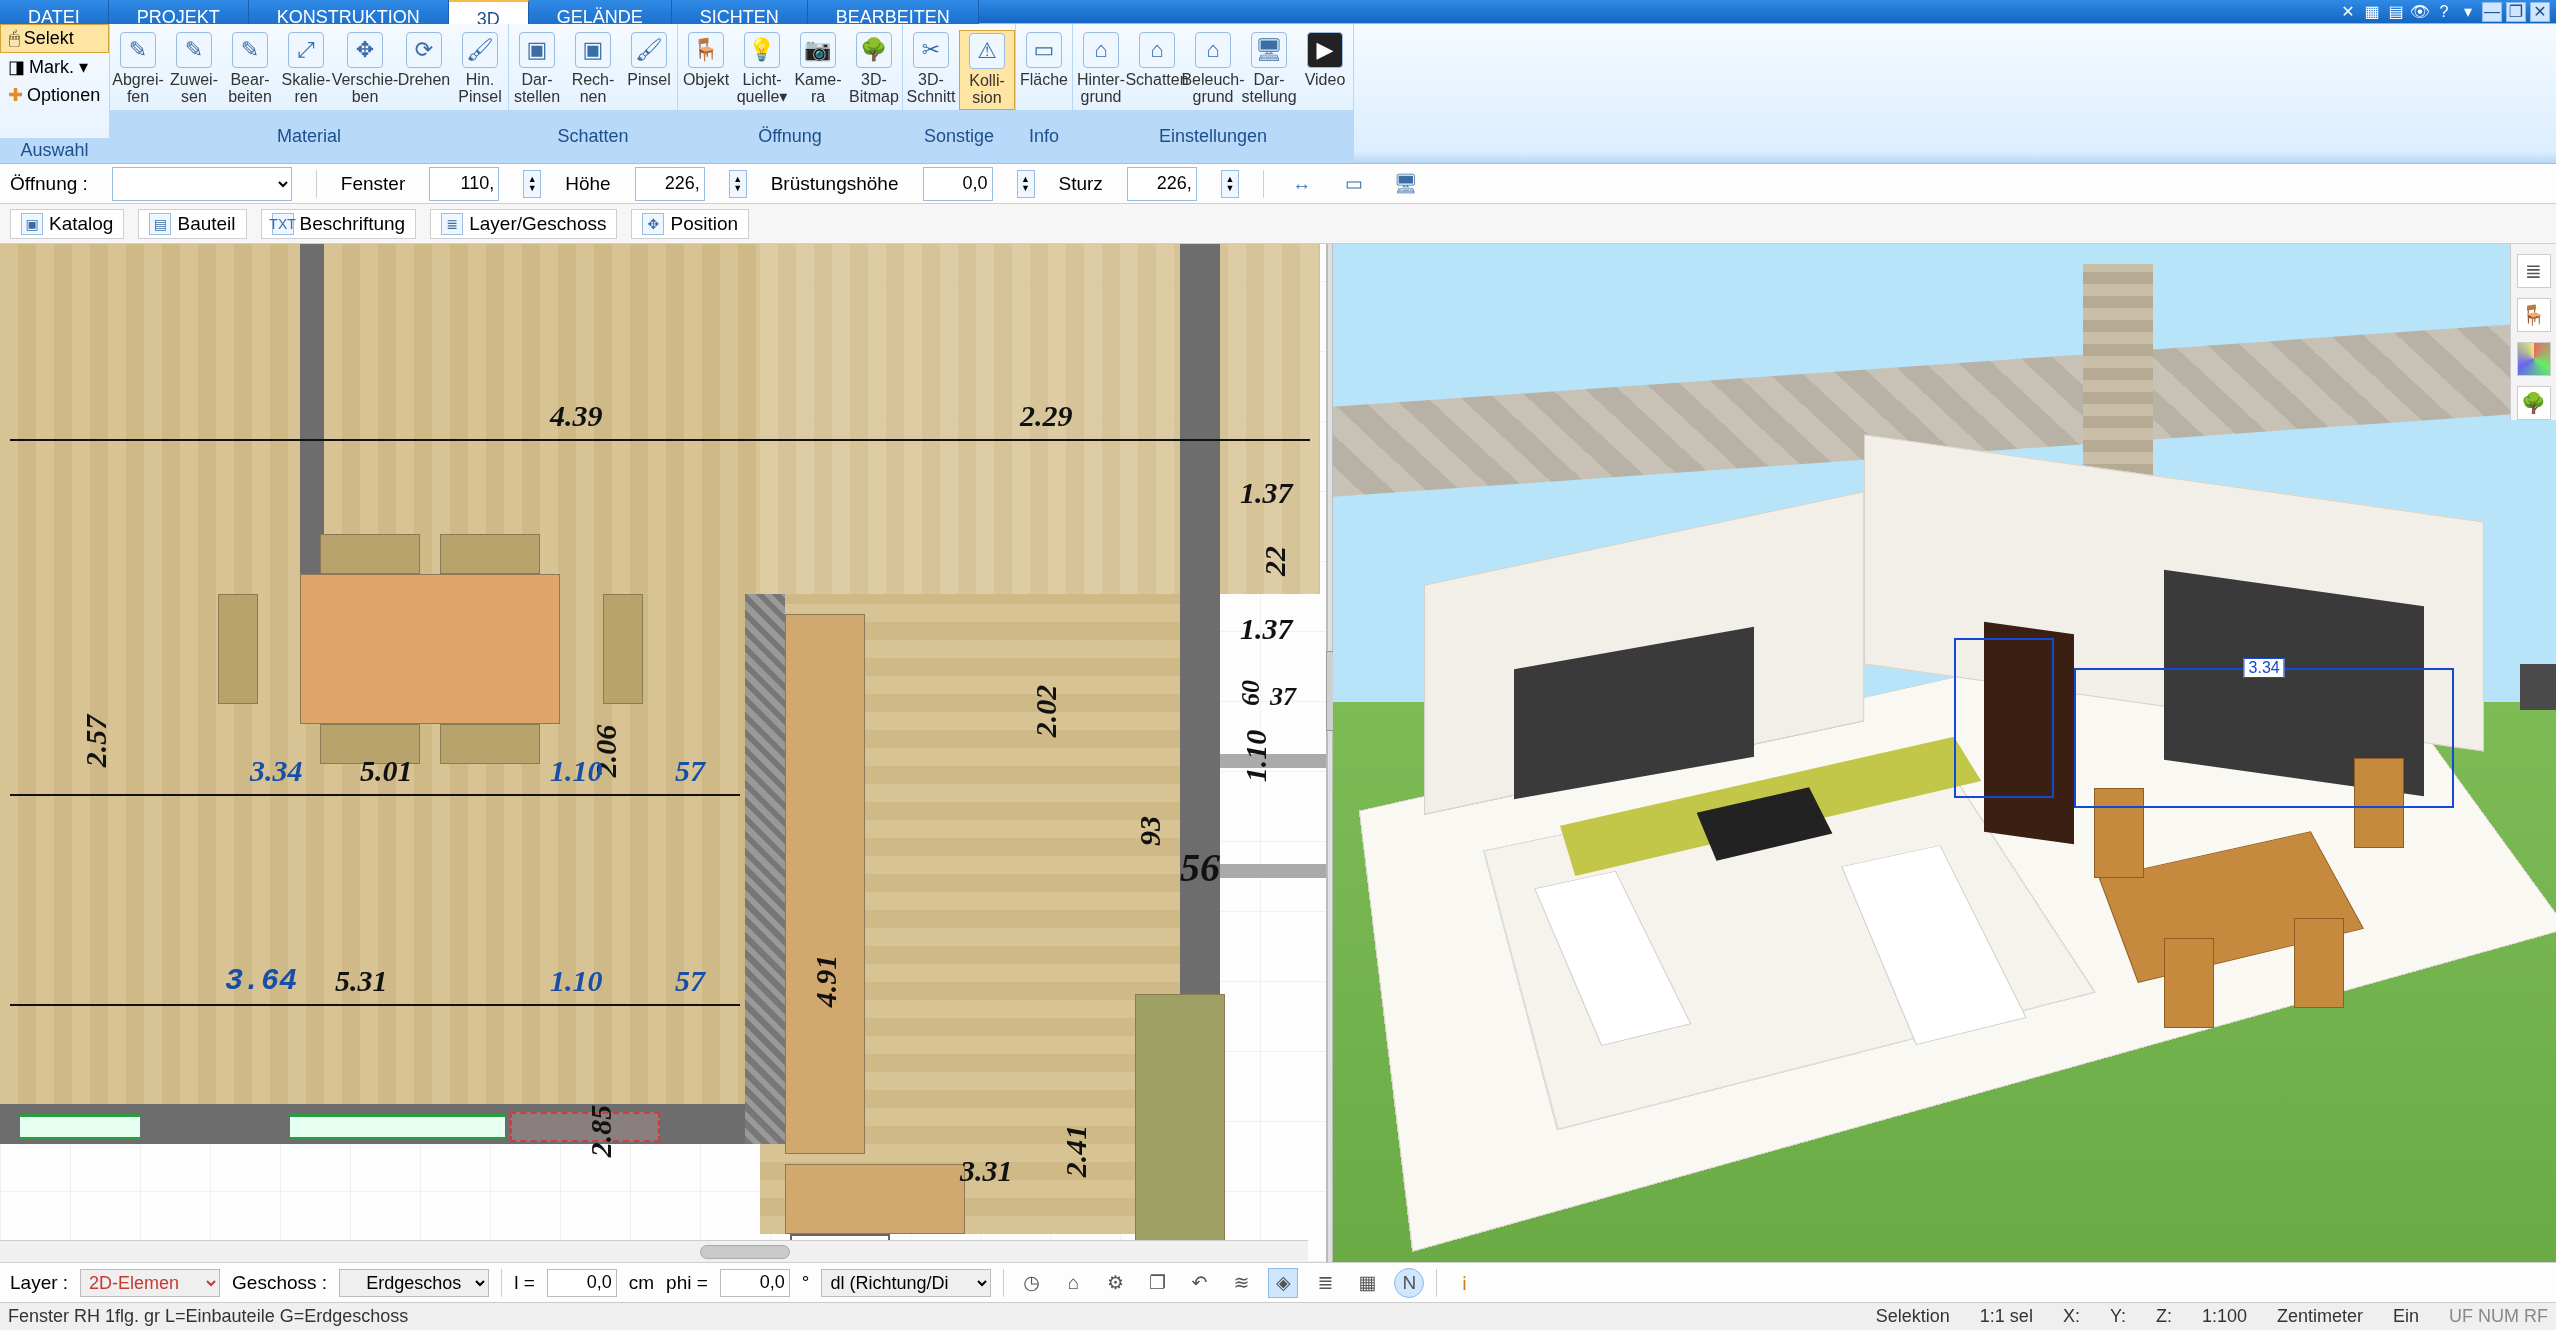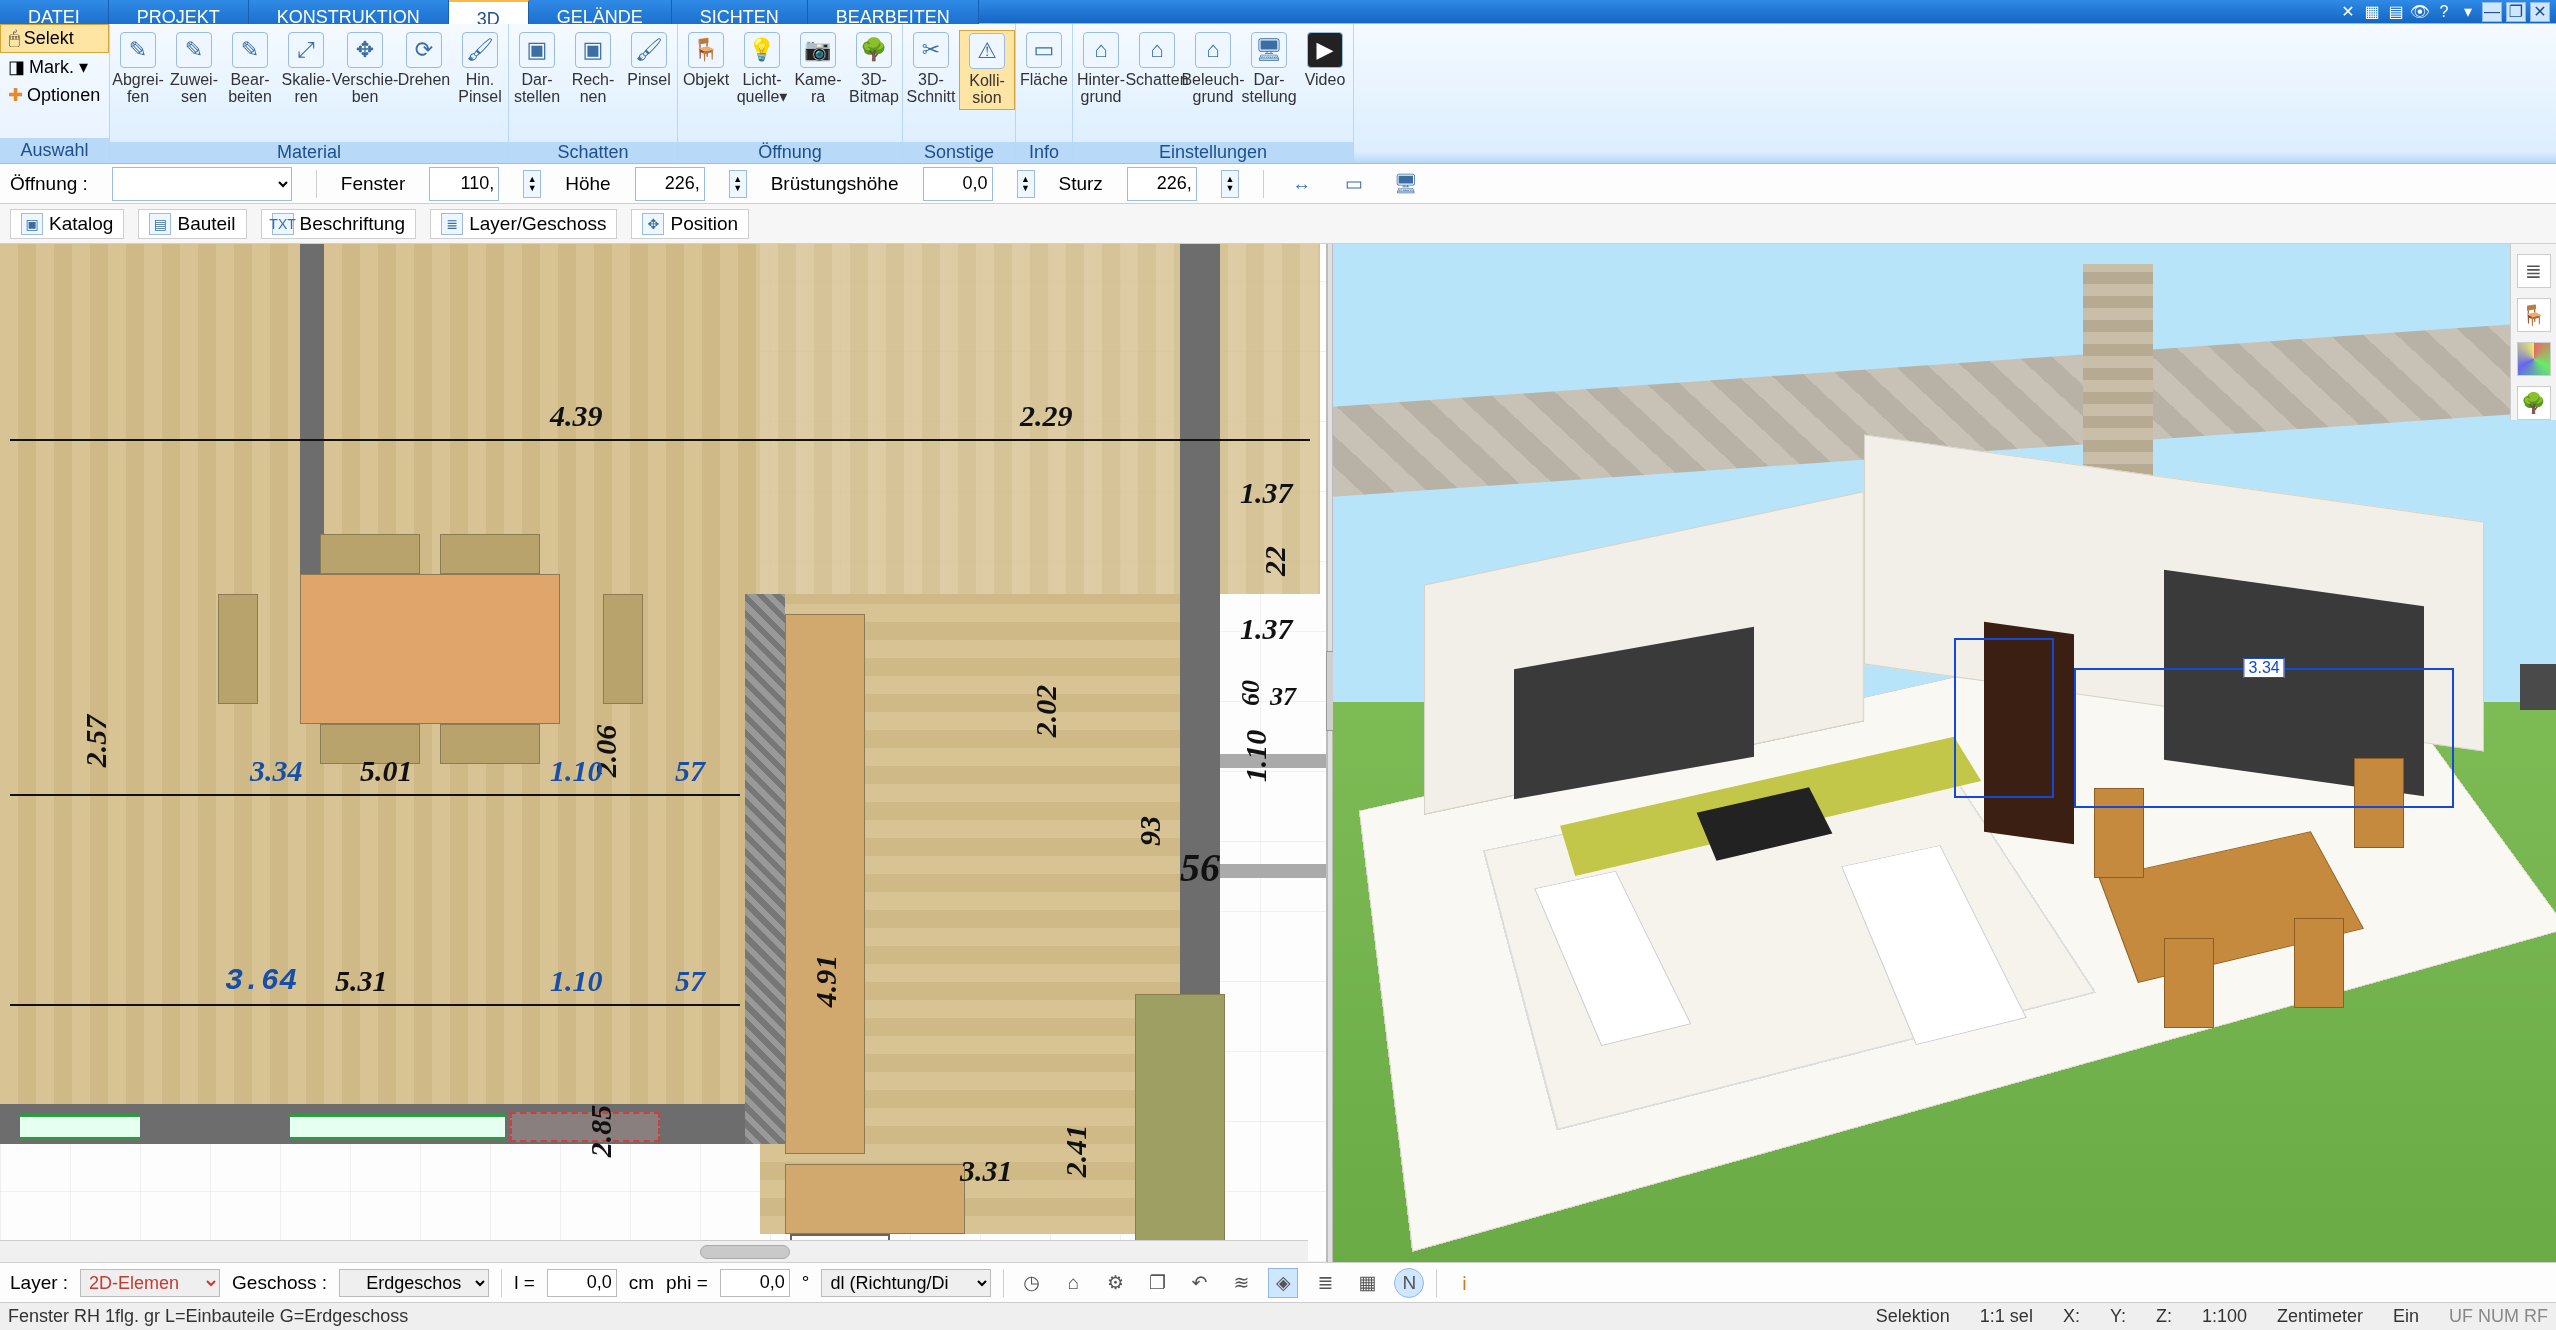--- a/index.html
+++ b/index.html
@@ -17,21 +17,21 @@
   .menu-tabs .right-btns .ic.win { background:#cfe6ff; color:#1e4f8c; border:1px solid #8eb9e4;}
 
   
   .ribbon { display:flex; height:140px; background:linear-gradient(#f5faff,#dceeff 92%,#b7d7f6); border-bottom:1px solid #9bc0e4; }
   .ribbon .left-col { width:110px; display:flex; flex-direction:column; background:linear-gradient(#f5faff,#e7f2ff); border-right:1px solid #b7d7f6; }
   .ribbon .left-col .btn { display:flex; align-items:center; gap:4px; padding:3px 8px; font-size:18px; cursor:pointer; }
   .ribbon .left-col .btn.sel { background:#ffe5a3; border:1px solid #d9a437; }
   .ribbon .left-col .group-lbl { margin-top:auto; text-align:center; background:#b8d9f8; padding:2px 0; font-size:18px; color:#1e4f8c;}
   .ribbon .group { display:flex; flex-direction:column; border-right:1px solid #b7d7f6; }
   .ribbon .group .items { flex:1; display:flex; align-items:flex-start; padding-top:6px;}
-  .ribbon .group .lbl { text-align:center; background:#b8d9f8; padding:0 0; font-size:18px; color:#1e4f8c;}
+  .ribbon .group .lbl { text-align:center; background:#b8d9f8; padding:16px 0; font-size:18px; color:#1e4f8c;}
   .ribbon .rbtn { width:56px; display:flex; flex-direction:column; align-items:center; gap:4px; padding:2px 2px; font-size:16px; text-align:center; line-height:1.05; cursor:pointer; color:#333;}
   .ribbon .rbtn.wide{width:62px;}
   .ribbon .rbtn.highlight { background:#ffe5a3; border:1px solid #d9a437; }
   .ribbon .rbtn .ic { width:36px; height:36px; border:1px solid #9abce0; background:#eef6ff; display:flex; align-items:center; justify-content:center; color:#3a6ea5; font-size:22px; border-radius:4px;}
 
   
   .propbar { display:flex; align-items:center; gap:24px; height:40px; padding:0 10px; background:#fdfdfd; border-bottom:1px solid #cfcfcf; font-size:19px;}
   .propbar select, .propbar input { border:1px solid #9abce0; height:28px; font-size:18px; padding:16px 4px; background:#fff;}
   .propbar .num { width:70px; text-align:right;}
   .propbar .spin { width:18px; height:28px; border:1px solid #9abce0; background:#eef6ff; display:inline-flex; flex-direction:column; justify-content:center; align-items:center; font-size:9px; line-height:1; cursor:pointer;}

